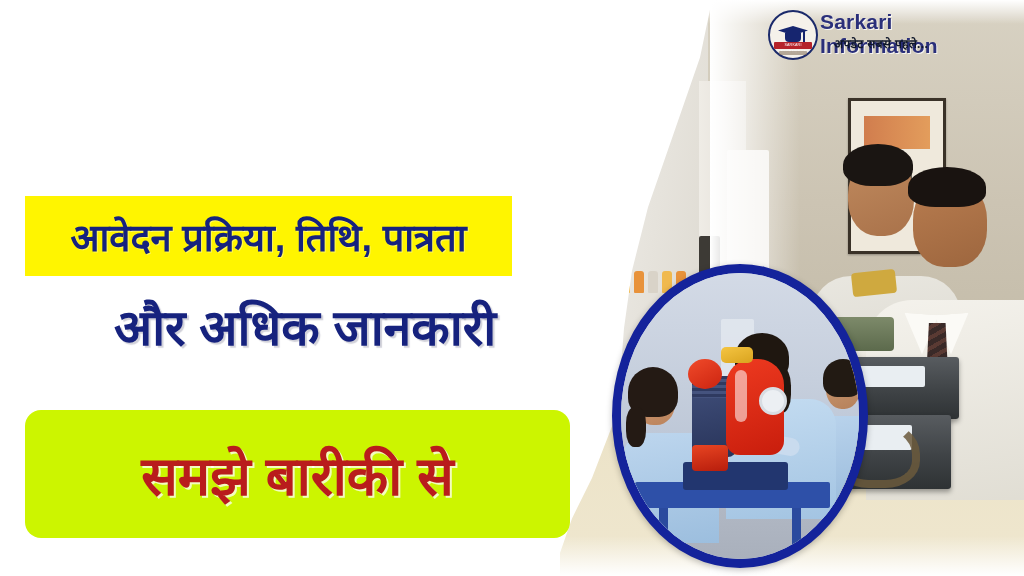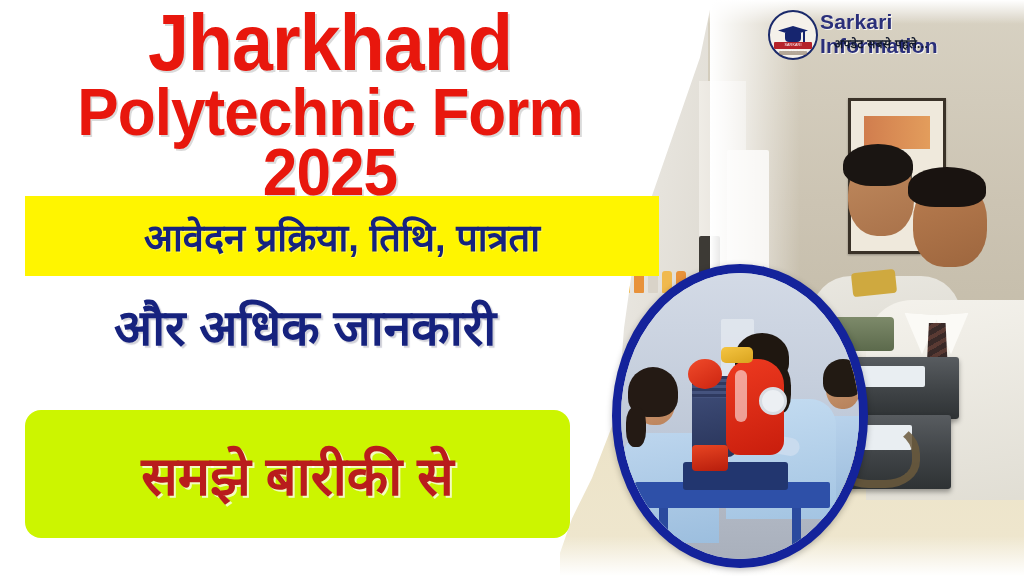--- a/index.html
+++ b/index.html
@@ -185,21 +185,21 @@
   .headline{
     position:absolute;left:0;top:6px;width:660px;text-align:center;
     color:#e8170d;font-weight:bold;font-family:"Liberation Sans Narrow","Liberation Sans",sans-serif;
     line-height:.92;letter-spacing:-1px;
     text-shadow:2px 2px 0 rgba(150,150,150,.35);
   }
   .hl1{font-size:80px;display:block;transform:scaleX(.92);}
   .hl2{font-size:66px;display:block;transform:scaleX(.94);margin-top:2px;}
 
   .band-yellow{
-    position:absolute;left:25px;top:196px;width:634px;height:80px;background:#fff500;
+    position:absolute;left:25px;top:196px;width:487px;height:80px;background:#fff500;
     display:flex;align-items:center;justify-content:center;
   }
   .band-yellow .txt{
     font-size:38px;font-weight:bold;color:#16227e;font-family:"Liberation Sans",sans-serif;
     letter-spacing:0px;text-shadow:1px 1px 0 rgba(255,255,255,.35);white-space:nowrap;
   }
 
   .line-white{
     position:absolute;left:25px;top:292px;width:560px;height:86px;
     display:flex;align-items:flex-start;justify-content:center;
@@ -328,24 +328,20 @@
       </div>
       <div class="wm-ribbon">
         <span>SARKARI INFORMATION</span>
       </div>
       <div class="wm-sub-under"></div>
     </div>
     <div class="wm-title">Sarkari Information</div>
     <div class="wm-tag">अपडेट सबसे पहले...</div>
   </div>
 
-  <div class="headline">
-    <span class="hl1">Jharkhand</span>
-    <span class="hl2">Polytechnic Form 2025</span>
-  </div>
 
   <div class="band-yellow">
     <div class="txt">आवेदन प्रक्रिया, तिथि, पात्रता</div>
   </div>
 
   <div class="line-white">
     <div class="txt">और अधिक जानकारी</div>
   </div>
 
   <div class="band-green">

